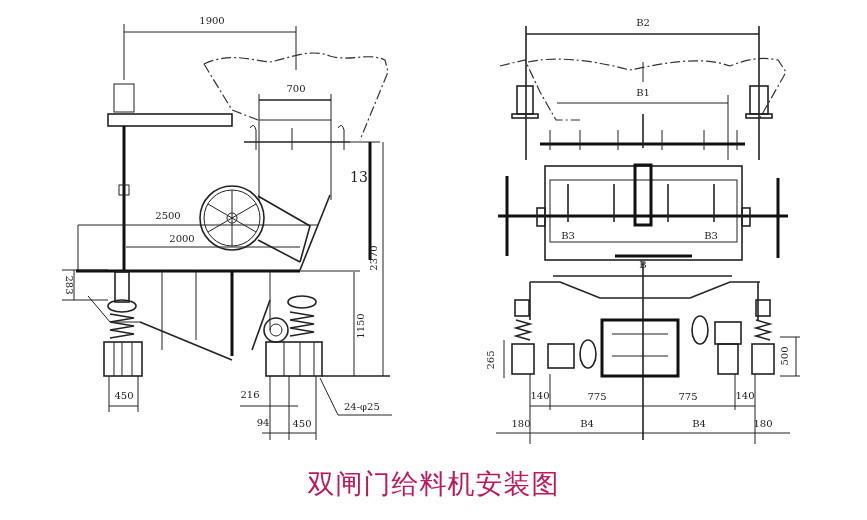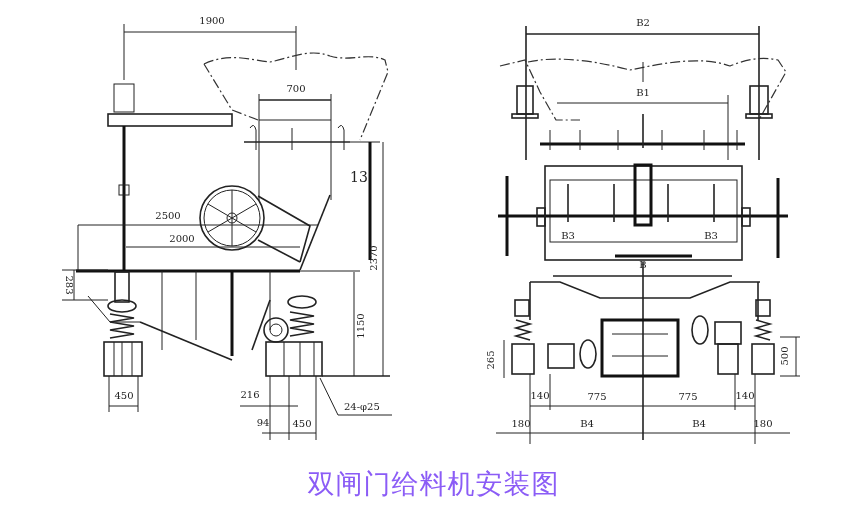--- a/index.html
+++ b/index.html
@@ -1,19 +1,19 @@
 <!DOCTYPE html>
 <html><head>
 <meta charset="utf-8">
 <style>
   html,body{margin:0;padding:0;background:#ffffff;}
   body{width:867px;height:520px;overflow:hidden;position:relative;font-family:"DejaVu Serif",serif;}
   #drawing{position:absolute;left:0;top:0;width:867px;height:460px;}
   .dim{font-family:"DejaVu Serif",serif;font-size:10px;fill:#222;}
-  .caption{position:absolute;left:0;top:466px;width:867px;text-align:center;font-family:"DejaVu Sans",sans-serif;font-size:27px;color:#8b5cf6;letter-spacing:1px;}
+  .caption{position:absolute;left:0;top:466px;width:867px;text-align:center;font-family:"DejaVu Sans",sans-serif;font-size:27px;color:#be185d;letter-spacing:1px;}
   .ln{stroke:#222;fill:none;stroke-width:1;}
   .th{stroke:#111;fill:none;stroke-width:3;}
   .md{stroke:#222;fill:none;stroke-width:1.6;}
   .dash{stroke:#333;fill:none;stroke-width:1.2;stroke-dasharray:10 3 2 3;}
 </style>
 </head>
 <body>
 
 <svg id="drawing" viewBox="0 0 867 460" xmlns="http://www.w3.org/2000/svg">
 

